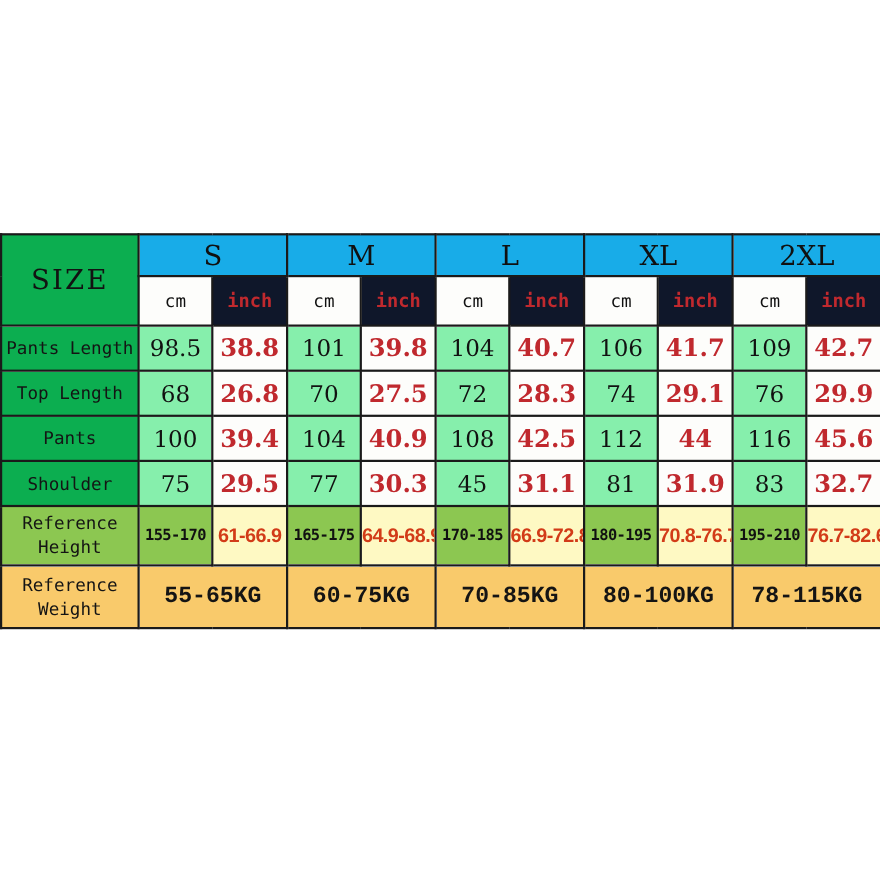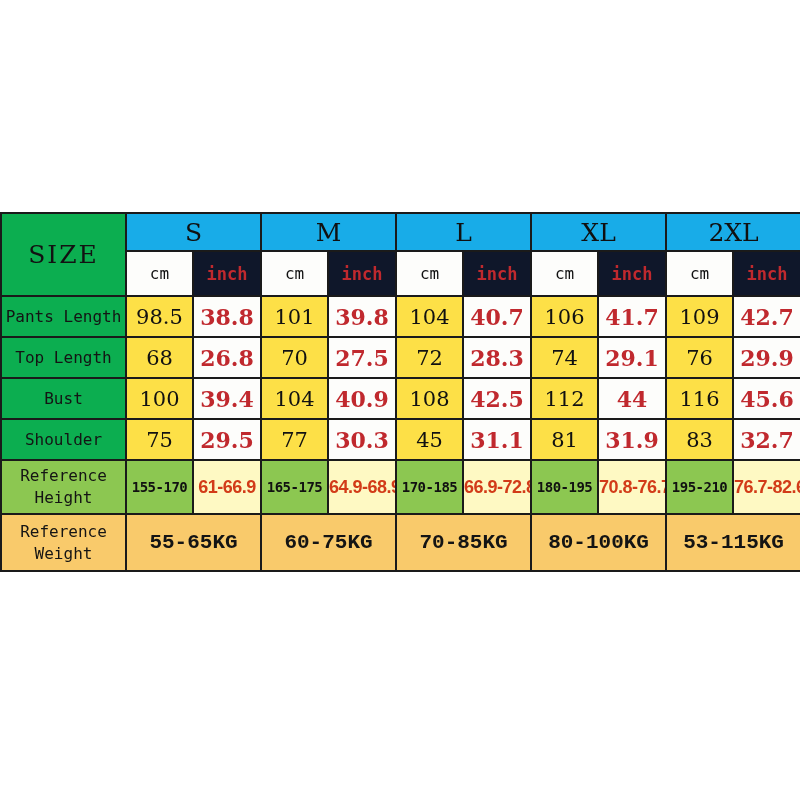--- a/index.html
+++ b/index.html
@@ -92,21 +92,21 @@
     font-weight: normal;
   }
   .unit-inch {
     background: #0f172a;
     color: #c0292e;
     font-family: "DejaVu Sans Mono", monospace;
     font-size: 17px;
     font-weight: bold;
   }
   .val-cm {
-    background: #fde047;
+    background: #86efac;
     color: #111111;
     font-family: "DejaVu Serif", serif;
     font-size: 21px;
   }
   .val-inch {
     background: #fdfdfb;
     color: #c0292e;
     font-family: "DejaVu Serif", serif;
     font-size: 22px;
     font-weight: bold;
@@ -203,21 +203,21 @@
           <td class="val-inch">27.5</td>
           <td class="val-cm">72</td>
           <td class="val-inch">28.3</td>
           <td class="val-cm">74</td>
           <td class="val-inch">29.1</td>
           <td class="val-cm">76</td>
           <td class="val-inch">29.9</td>
         </tr>
 
         <tr style="height:41px;">
-          <td class="cell-rowlabel">Bust</td>
+          <td class="cell-rowlabel">Pants</td>
           <td class="val-cm">100</td>
           <td class="val-inch">39.4</td>
           <td class="val-cm">104</td>
           <td class="val-inch">40.9</td>
           <td class="val-cm">108</td>
           <td class="val-inch">42.5</td>
           <td class="val-cm">112</td>
           <td class="val-inch">44</td>
           <td class="val-cm">116</td>
           <td class="val-inch">45.6</td>
@@ -256,18 +256,18 @@
 
         <tr style="height:57px;">
           <td class="cell-rowlabel-orange">
             <span class="stack">Reference</span>
             <span class="stack">Weight</span>
           </td>
           <td class="w-val" colspan="2">55-65KG</td>
           <td class="w-val" colspan="2">60-75KG</td>
           <td class="w-val" colspan="2">70-85KG</td>
           <td class="w-val" colspan="2">80-100KG</td>
-          <td class="w-val" colspan="2">53-115KG</td>
+          <td class="w-val" colspan="2">78-115KG</td>
         </tr>
       </tbody>
     </table>
   </div>
 </div>
 
 </body></html>

